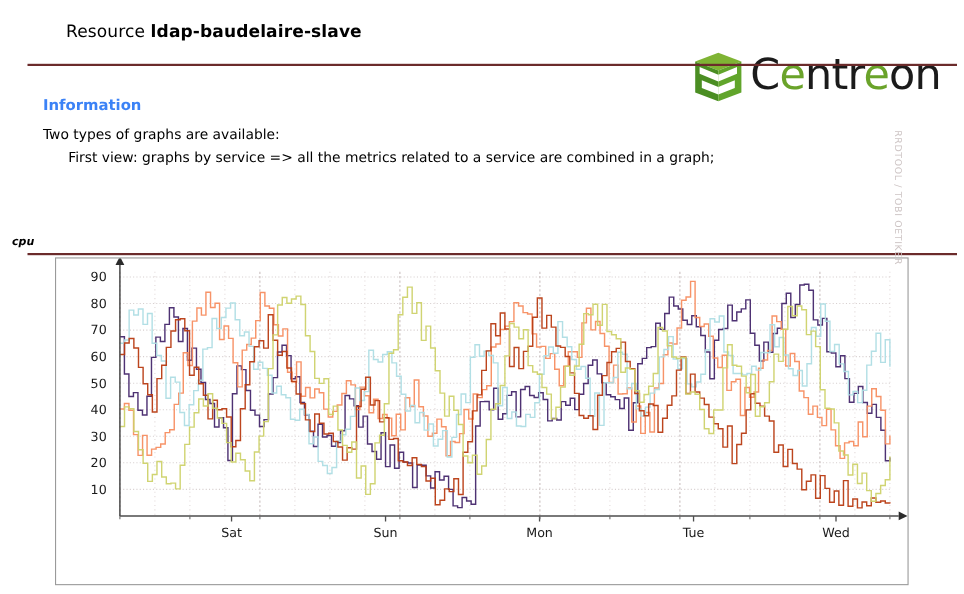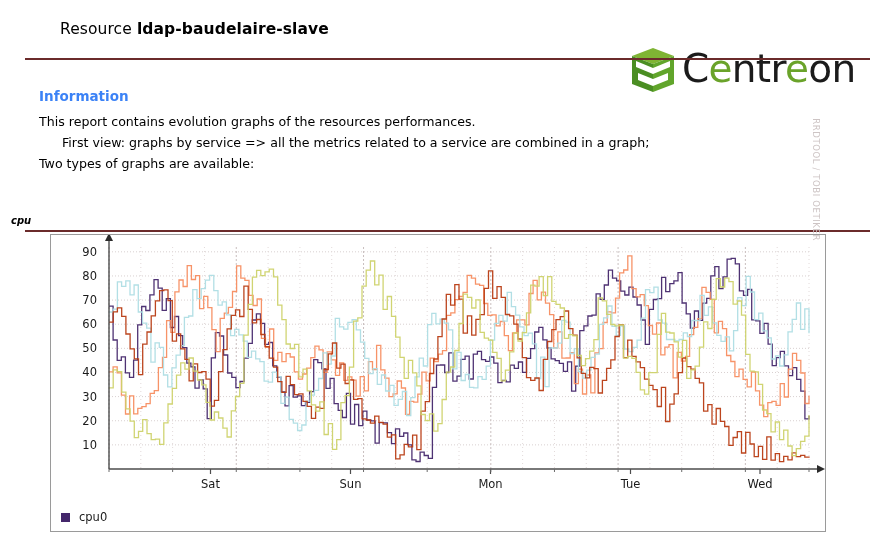--- a/index.html
+++ b/index.html
@@ -192,23 +192,22 @@
       <polygon points="38,26 23,32 23,39 38,33" fill="#ffffff"></polygon>
     </svg>
     <div class="logo-text"><span>C</span><span class="g">e</span><span>ntr</span><span class="g">e</span><span>on</span></div>
   </div>
 
   <div class="rule-top"></div>
 </div>
 
 <div class="info">
   <div class="info-title">Information</div>
-  <div class="info-line">This report contains evolution graphs of the resources performances.</div>
+  <div class="info-line">Two types of graphs are available:</div>
   <div class="info-line indent">First view: graphs by service =&gt; all the metrics related to a service are combined in a graph;</div>
-  <div class="info-line">Two types of graphs are available:</div>
 </div>
 
 <div class="section-label">cpu</div>
 <div class="rule-section"></div>
 
 <div class="graph-panel">
   <svg class="graph-svg" id="chart-svg" width="774" height="272">
       <line x1="58" y1="209.8695652173913" x2="758" y2="209.8695652173913" stroke="#d8d0d0" stroke-width="1" stroke-dasharray="1,2"></line>
       <text x="46" y="213.8695652173913" text-anchor="end" font-family="&quot;DejaVu Sans&quot;, sans-serif" font-size="11.5" fill="#1a1a1a">10</text>
       <line x1="58" y1="185.73913043478262" x2="758" y2="185.73913043478262" stroke="#d8d0d0" stroke-width="1" stroke-dasharray="1,2"></line>
@@ -279,18 +278,14 @@
       <line x1="503.45454545454544" y1="234" x2="503.45454545454544" y2="237" stroke="#6b6b6b" stroke-width="1"></line>
       <line x1="567.0909090909091" y1="234" x2="567.0909090909091" y2="237" stroke="#6b6b6b" stroke-width="1"></line>
       <line x1="630.7272727272727" y1="234" x2="630.7272727272727" y2="237" stroke="#6b6b6b" stroke-width="1"></line>
       <line x1="694.3636363636364" y1="234" x2="694.3636363636364" y2="237" stroke="#6b6b6b" stroke-width="1"></line>
       <line x1="758" y1="234" x2="758" y2="237" stroke="#6b6b6b" stroke-width="1"></line>
     </svg>
 
   <div class="watermark">RRDTOOL / TOBI OETIKER</div>
 
   <div class="legend" id="chart-legend">
-      <div class="legend-item">
-        <span class="legend-swatch" style="background: rgb(68, 39, 107);"></span>
-        <span class="legend-label">cpu0</span>
-      </div>
     </div>
 </div>
 
 </body></html>

